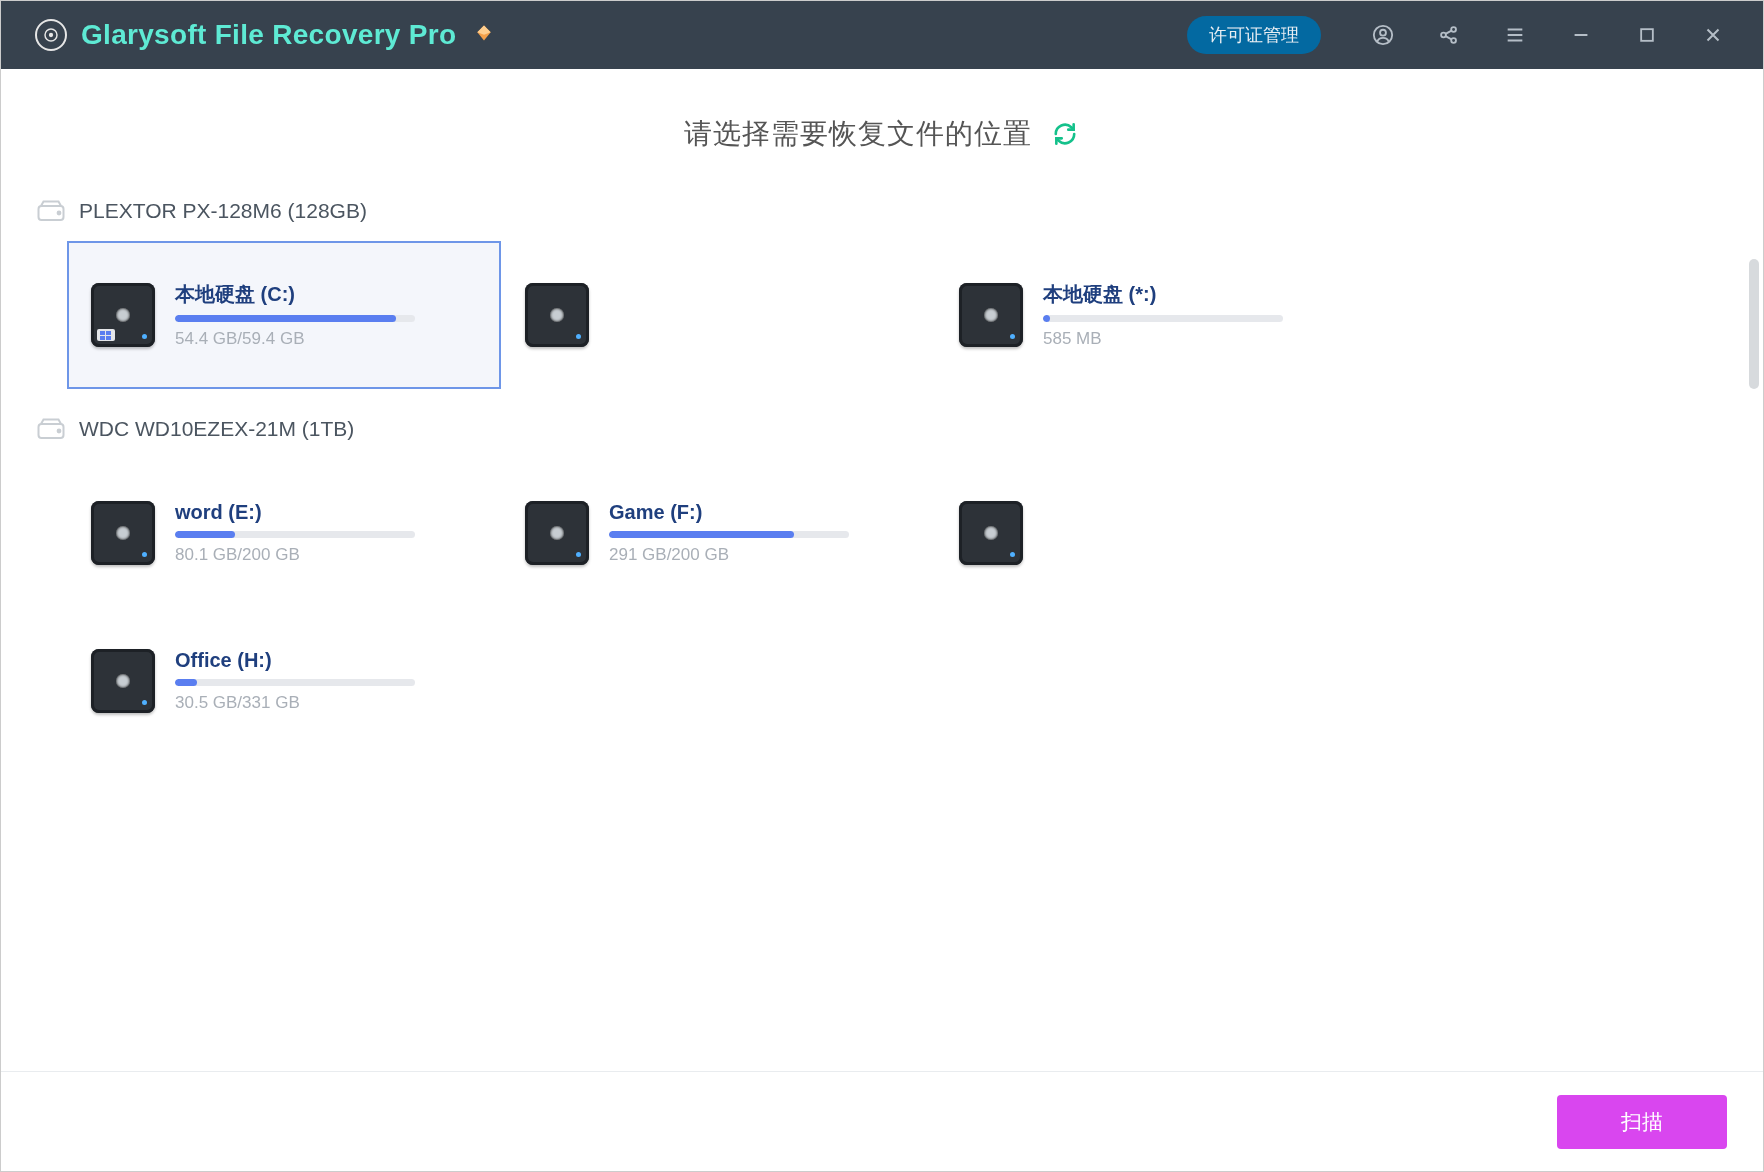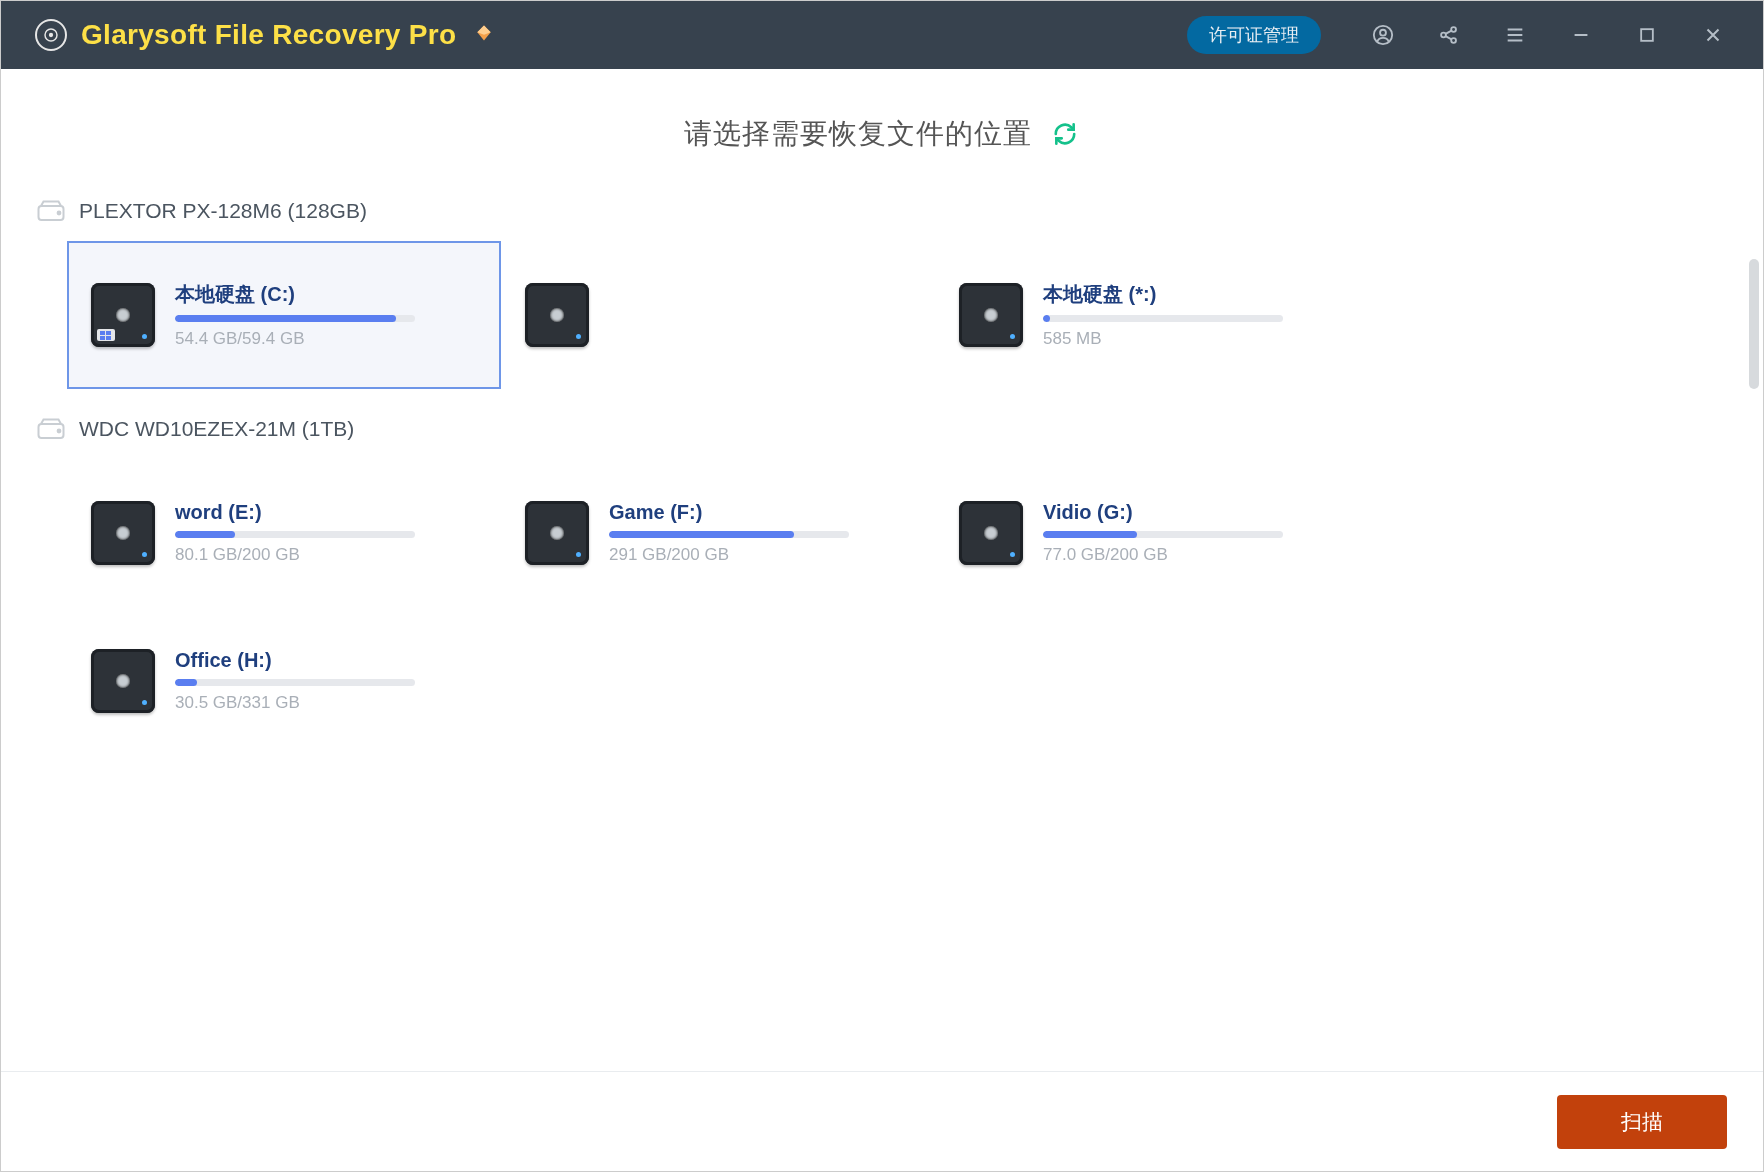--- a/index.html
+++ b/index.html
@@ -4,21 +4,21 @@
 <style>
 * { box-sizing: border-box; margin: 0; padding: 0; }
 html, body { width: 1764px; height: 1172px; font-family: "Microsoft YaHei", "Segoe UI", Arial, sans-serif; background: #fff; overflow: hidden; }
 
 .window { width: 1764px; height: 1172px; display: flex; flex-direction: column; border: 1px solid #ccc; }
 
 
 .titlebar { height: 68px; background: #37424e; display: flex; align-items: center; padding: 0 24px 0 34px; gap: 14px; color: #fff; }
 .logo-box { width: 32px; height: 32px; border: 2.5px solid #e6e6e6; border-radius: 50%; display:flex; align-items:center; justify-content:center; }
 .logo-box svg { width:16px; height:16px; }
-.app-title { font-size: 28px; font-weight: 600; color: #fde047; letter-spacing: .3px; }
+.app-title { font-size: 28px; font-weight: 600; color: #5eead4; letter-spacing: .3px; }
 .pro-badge { width:20px; height:20px; margin-left:4px; }
 .titlebar-spacer { flex: 1; }
 .license-btn { background: #0369a1; color: #e9eef3; border: none; border-radius: 20px; padding: 7px 22px; font-size: 18px; cursor: pointer; margin-right: 22px; }
 .titlebar-icon { width: 40px; height: 40px; display:flex; align-items:center; justify-content:center; color:#b5bec7; cursor:pointer; margin: 0 6px; }
 .titlebar-icon svg { stroke: currentColor; }
 
 
 .body { flex:1; display:flex; flex-direction:column; background:#fff; position:relative; }
 .heading-row { display:flex; align-items:center; justify-content:center; gap:18px; padding: 46px 0 30px; }
 .heading-text { font-size: 28px; color:#555; letter-spacing:1px; }
@@ -45,21 +45,21 @@
 .progress { width: 240px; height:7px; background:#e6e8ec; border-radius:4px; overflow:hidden; }
 .progress-fill { height:100%; background:#5a7ef0; border-radius:4px; }
 .part-size { font-size:17px; color:#a9afb7; }
 
 
 .scrollbar-mimic { position:absolute; right:4px; top:190px; width:10px; height:130px; background:#d7dadd; border-radius:5px; }
 
 
 .footer { height: 100px; border-top: 1px solid #e9ecef; display:flex; align-items:center; justify-content:flex-end; gap: 22px; padding: 0 36px; background:#fff; }
 .btn { height:54px; min-width:170px; border:none; border-radius:4px; font-size:21px; color:#fff; cursor:pointer; padding: 0 28px; }
-.btn-primary { background:#c2410c; }
+.btn-primary { background:#d946ef; }
 .btn-warn { background:#f0893d; min-width:210px; }
 
 
 .scroll-area::-webkit-scrollbar { width:0; }
 </style>
 </head>
 <body>
 
 <div class="window">
 
@@ -215,27 +215,20 @@
                   <div class="progress-fill" style="width:77%"></div>
                 </div>
                 <div class="part-size">291 GB/200 GB</div>
               </div>
             </div>
             <div class="partition-card">
               <div class="drive-img">
                 <div class="lens"></div>
                 <div class="corner-led"></div>
               </div>
-              <div class="part-info">
-                <div class="part-name">Vidio (G:)</div>
-                <div class="progress">
-                  <div class="progress-fill" style="width:39%"></div>
-                </div>
-                <div class="part-size">77.0 GB/200 GB</div>
-              </div>
             </div>
             <div class="partition-card">
               <div class="drive-img">
                 <div class="lens"></div>
                 <div class="corner-led"></div>
               </div>
               <div class="part-info">
                 <div class="part-name">Office (H:)</div>
                 <div class="progress">
                   <div class="progress-fill" style="width:9%"></div>

